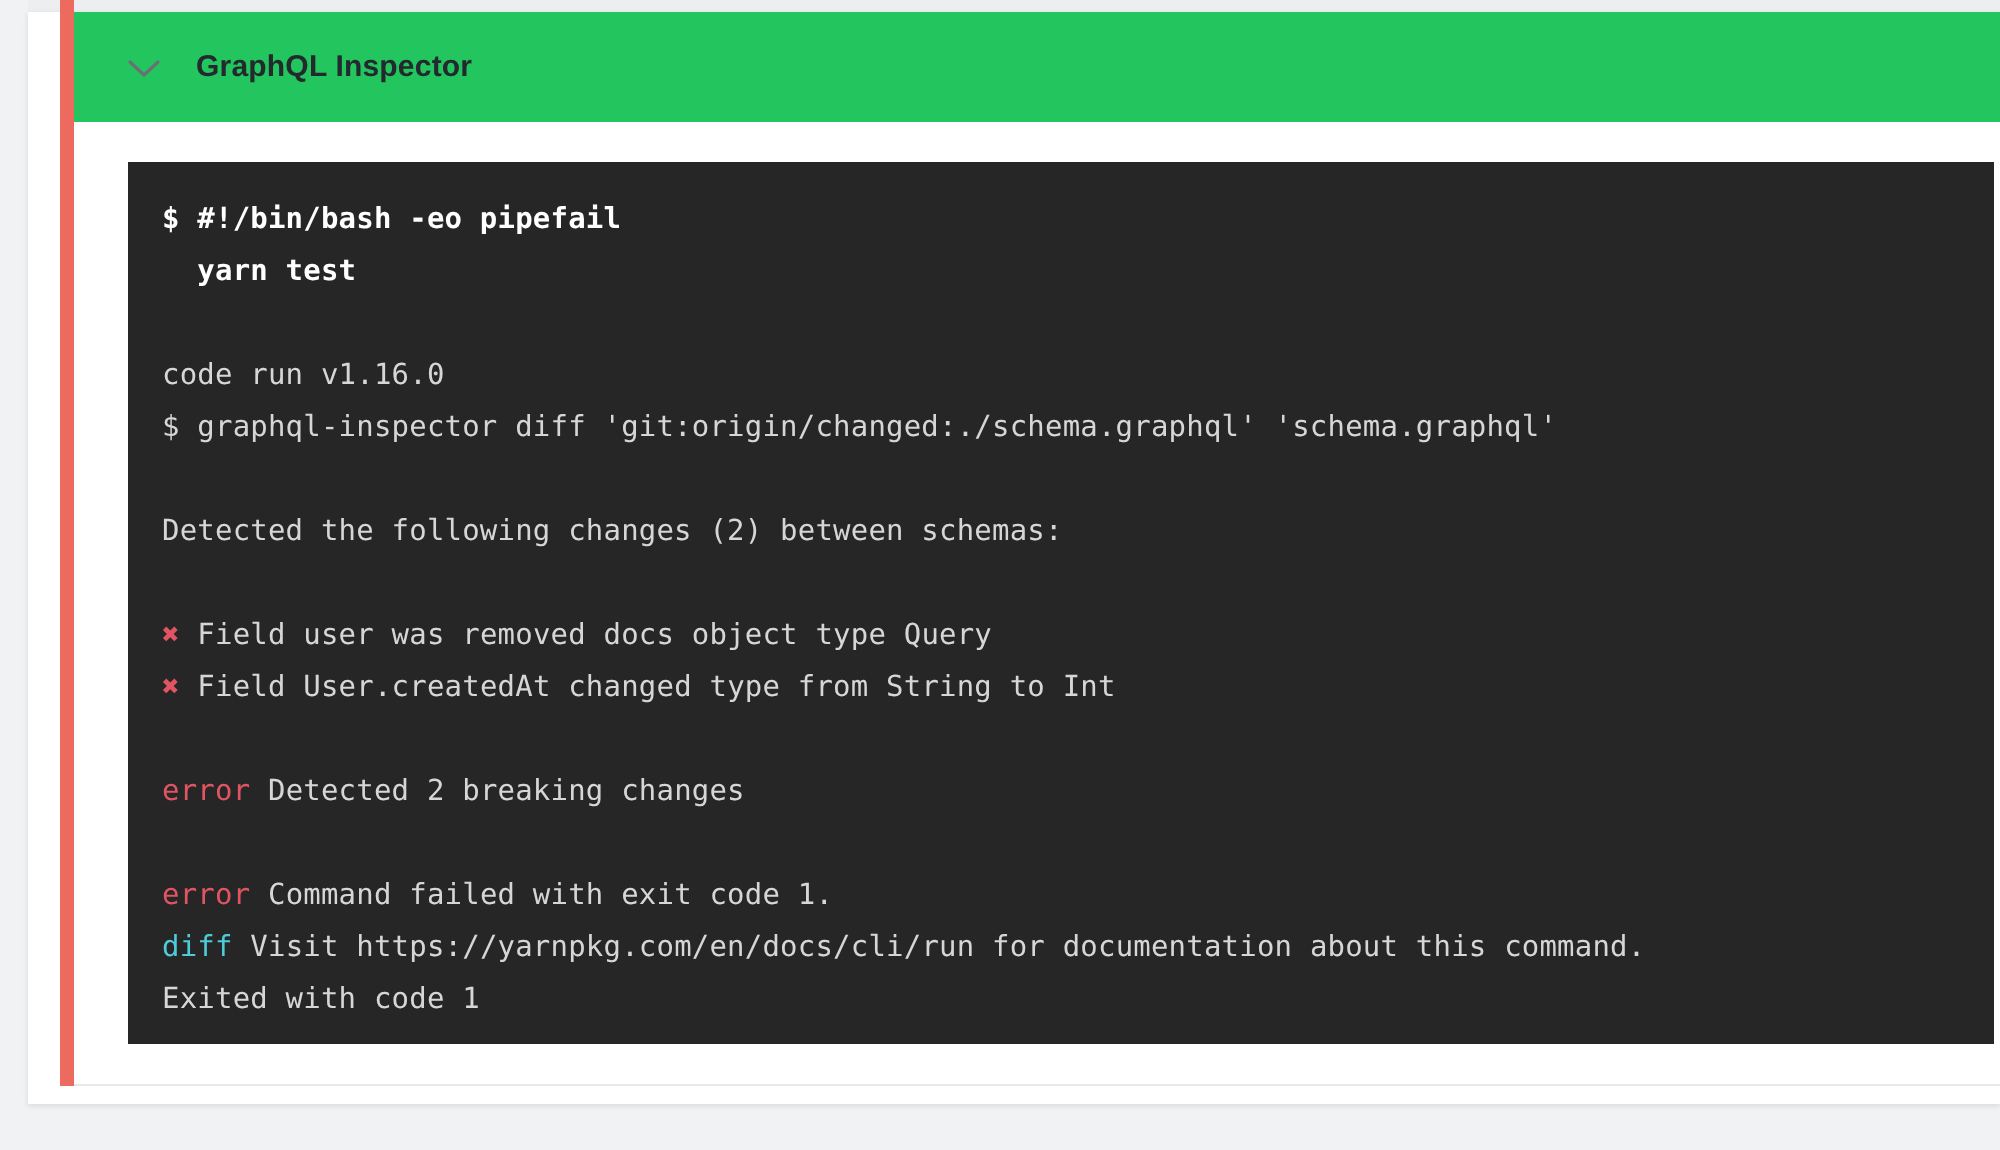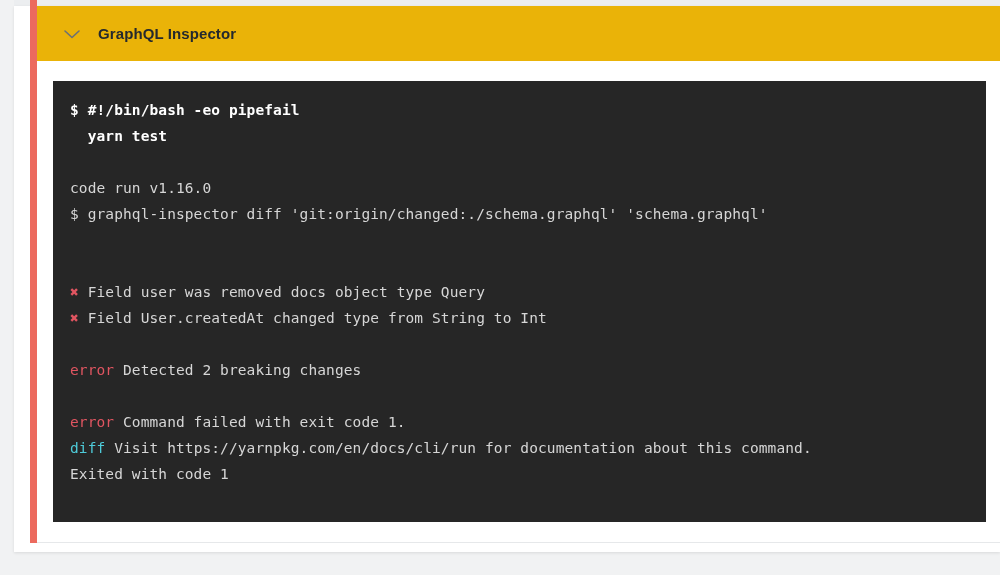--- a/index.html
+++ b/index.html
@@ -59,21 +59,21 @@
 
   
   .step-header {
     position: absolute;
     left: 37px;
     top: 6px;
     width: 963px;
     height: 55px;
     display: flex;
     align-items: center;
-    background: #eab308;
+    background: #22c55e;
     cursor: pointer;
   }
 
   .chevron-icon {
     margin-left: 24px;
     width: 22px;
     height: 22px;
     display: flex;
     align-items: center;
     justify-content: center;
@@ -86,21 +86,21 @@
     font-size: 15px;
     font-weight: bold;
     color: #24292e;
     letter-spacing: 0.1px;
     white-space: nowrap;
   }
 
   
   .console {
     position: absolute;
-    left: 53px;
+    left: 64px;
     top: 81px;
     width: 933px;
     height: 441px;
     background: #262626;
     overflow: hidden;
     padding: 0;
   }
 
   .console-inner {
     padding: 16px 0 0 17px;
@@ -161,20 +161,21 @@
   </div>
 
   <div class="console">
     <div class="console-inner" id="console-lines">
         <div class="line cmd">$ #!/bin/bash -eo pipefail</div>
         <div class="line cmd">  yarn test</div>
         <div class="line blank">&nbsp;</div>
         <div class="line">code run v1.16.0</div>
         <div class="line">$ graphql-inspector diff 'git:origin/changed:./schema.graphql' 'schema.graphql'</div>
         <div class="line blank">&nbsp;</div>
+        <div class="line">Detected the following changes (2) between schemas:</div>
         <div class="line blank">&nbsp;</div>
         <div class="line"><span class="tok-mark">✖</span><span class="tok-txt"> Field user was removed docs object type Query</span></div>
         <div class="line"><span class="tok-mark">✖</span><span class="tok-txt"> Field User.createdAt changed type from String to Int</span></div>
         <div class="line blank">&nbsp;</div>
         <div class="line"><span class="tok-error">error</span><span class="tok-txt"> Detected 2 breaking changes</span></div>
         <div class="line blank">&nbsp;</div>
         <div class="line"><span class="tok-error">error</span><span class="tok-txt"> Command failed with exit code 1.</span></div>
         <div class="line"><span class="tok-info">diff</span><span class="tok-txt"> Visit https://yarnpkg.com/en/docs/cli/run for documentation about this command.</span></div>
         <div class="line">Exited with code 1</div>
       </div>

